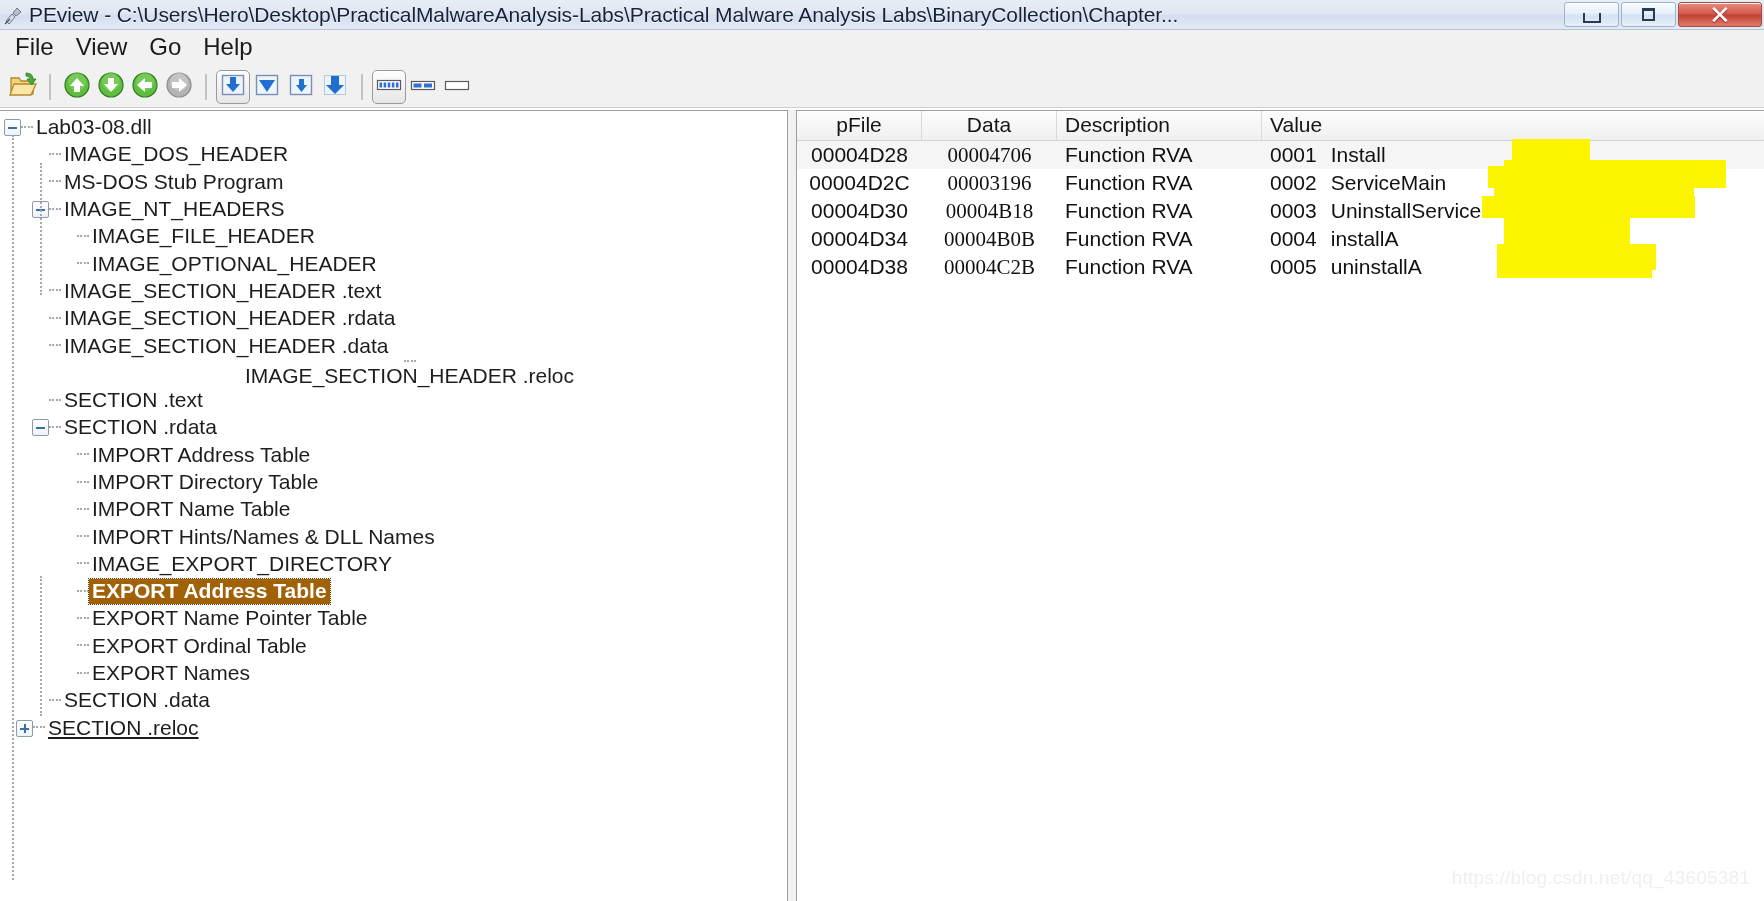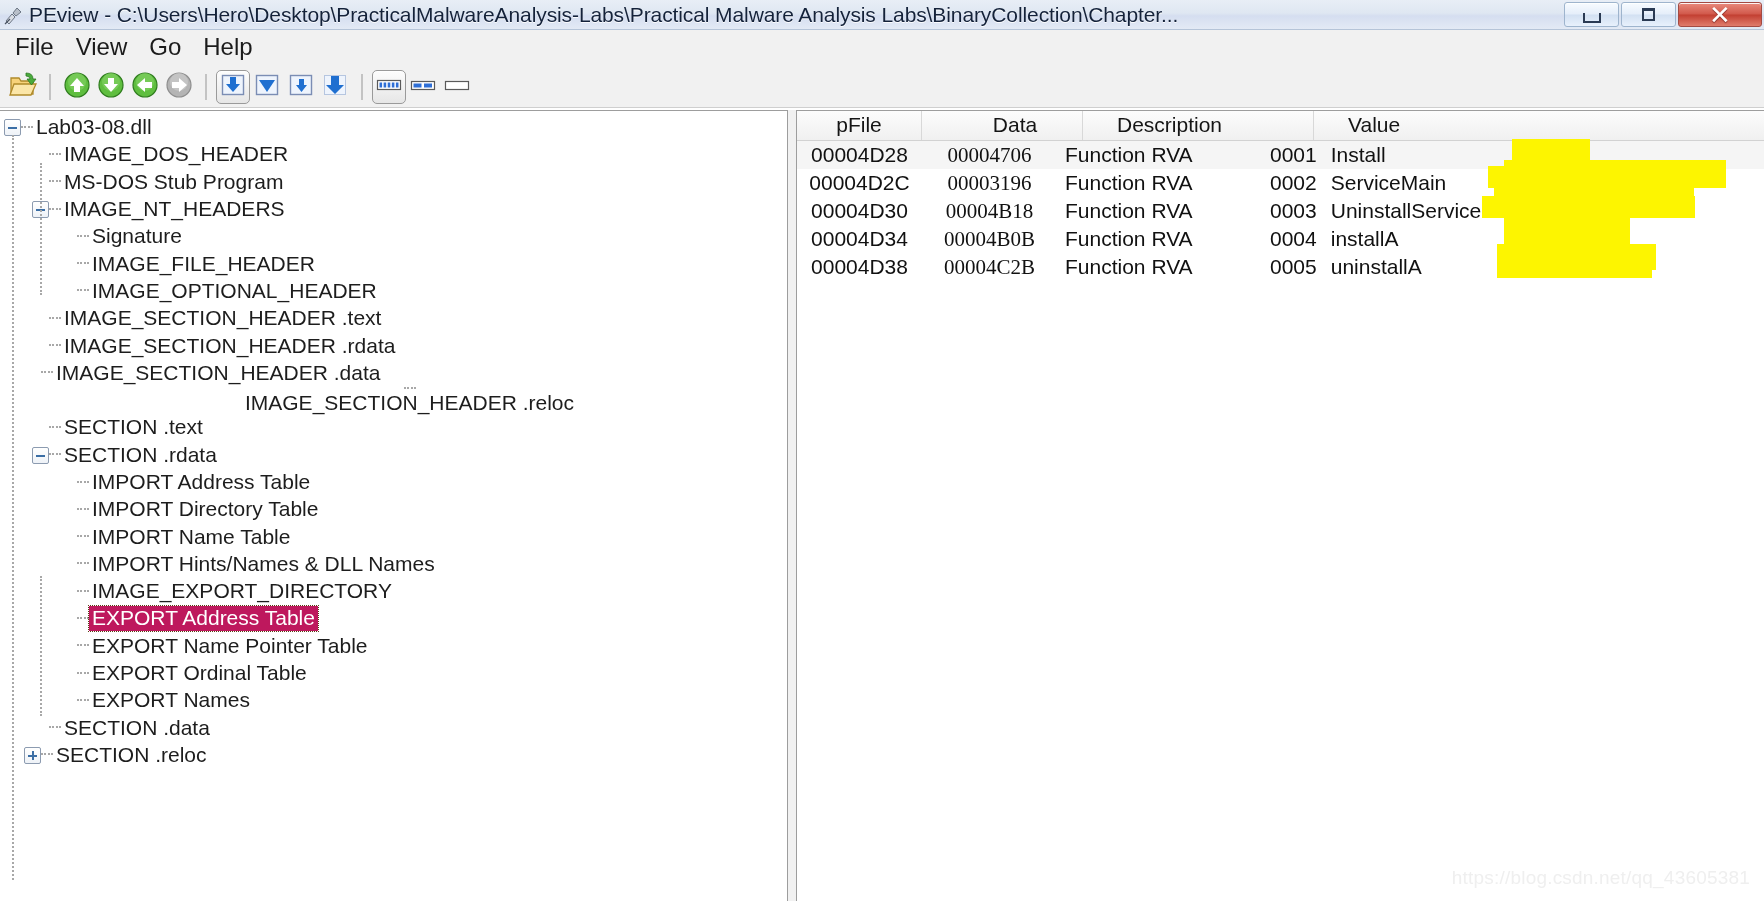--- a/index.html
+++ b/index.html
@@ -189,24 +189,25 @@
     white-space: nowrap;
     font-size: 21px;
     color: #1d1d1d;
   }
   .tree-label {
     position: relative;
     padding: 1px 3px 2px 3px;
     line-height: 22px;
   }
   .tree-row.selected .tree-label {
-    background: #be185d;
+    background: #a16207;
     color: #ffffff;
     outline: 1px dotted #5a3b12;
     outline-offset: 0px;
+    font-weight: bold;
   }
   .expander {
     width: 17px;
     height: 17px;
     border: 1px solid #8c9bb0;
     background: linear-gradient(to bottom, #ffffff, #eef2f7);
     border-radius: 2px;
     box-sizing: border-box;
     position: relative;
     flex: 0 0 auto;
@@ -261,21 +262,20 @@
     border-bottom: none;
     box-sizing: border-box;
     overflow: hidden;
   }
   .lv-header {
     display: flex;
     height: 30px;
     background: linear-gradient(to bottom, #fcfcfc, #f0f0f0);
     border-bottom: 1px solid #d2d2d2;
     box-sizing: border-box;
-    gap: 26px;
   }
   .lv-th {
     font-size: 21px;
     color: #151515;
     text-align: center;
     line-height: 28px;
     border-right: 1px solid #d8d8d8;
     box-sizing: border-box;
     overflow: hidden;
     white-space: nowrap;
@@ -494,43 +494,38 @@
           <span class="tree-label">MS-DOS Stub Program</span>
         </div>
         <div class="tree-row" style="padding-left: 32px;">
           <div class="expander"></div>
           <div class="connector"></div>
           <span class="tree-label">IMAGE_NT_HEADERS</span>
         </div>
         <div class="tree-row" style="padding-left: 60px;">
           <div style="width: 17px; flex: 0 0 auto;"></div>
           <div class="connector"></div>
-          <span class="tree-label">Signature</span>
-        </div>
-        <div class="tree-row" style="padding-left: 60px;">
-          <div style="width: 17px; flex: 0 0 auto;"></div>
-          <div class="connector"></div>
           <span class="tree-label">IMAGE_FILE_HEADER</span>
         </div>
         <div class="tree-row" style="padding-left: 60px;">
           <div style="width: 17px; flex: 0 0 auto;"></div>
           <div class="connector"></div>
           <span class="tree-label">IMAGE_OPTIONAL_HEADER</span>
         </div>
         <div class="tree-row" style="padding-left: 32px;">
           <div style="width: 17px; flex: 0 0 auto;"></div>
           <div class="connector"></div>
           <span class="tree-label">IMAGE_SECTION_HEADER .text</span>
         </div>
         <div class="tree-row" style="padding-left: 32px;">
           <div style="width: 17px; flex: 0 0 auto;"></div>
           <div class="connector"></div>
           <span class="tree-label">IMAGE_SECTION_HEADER .rdata</span>
         </div>
-        <div class="tree-row" style="padding-left: 24px;">
+        <div class="tree-row" style="padding-left: 32px;">
           <div style="width: 17px; flex: 0 0 auto;"></div>
           <div class="connector"></div>
           <span class="tree-label">IMAGE_SECTION_HEADER .data</span>
         </div>
         <div class="tree-row" style="padding-left: 32px; flex-direction: column;">
           <div style="width: 17px; flex: 0 0 auto;"></div>
           <div class="connector"></div>
           <span class="tree-label">IMAGE_SECTION_HEADER .reloc</span>
         </div>
         <div class="tree-row" style="padding-left: 32px;">
@@ -586,21 +581,21 @@
         <div class="tree-row" style="padding-left: 60px;">
           <div style="width: 17px; flex: 0 0 auto;"></div>
           <div class="connector"></div>
           <span class="tree-label">EXPORT Names</span>
         </div>
         <div class="tree-row" style="padding-left: 32px;">
           <div style="width: 17px; flex: 0 0 auto;"></div>
           <div class="connector"></div>
           <span class="tree-label">SECTION .data</span>
         </div>
-        <div class="tree-row" style="padding-left: 24px;">
+        <div class="tree-row" style="padding-left: 16px; text-decoration: underline;">
           <div class="expander plus"></div>
           <div class="connector"></div>
           <span class="tree-label">SECTION .reloc</span>
         </div>
         <div class="vline" style="left: 12px; top: 24px; height: 745px; bottom: auto;"></div>
         <div class="vline" style="left: 40px; top: 52px; height: 132px; bottom: auto;"></div>
         <div class="vline" style="left: 40px; top: 465px; height: 140px; bottom: auto;"></div>
       </div>
   </div>
 

